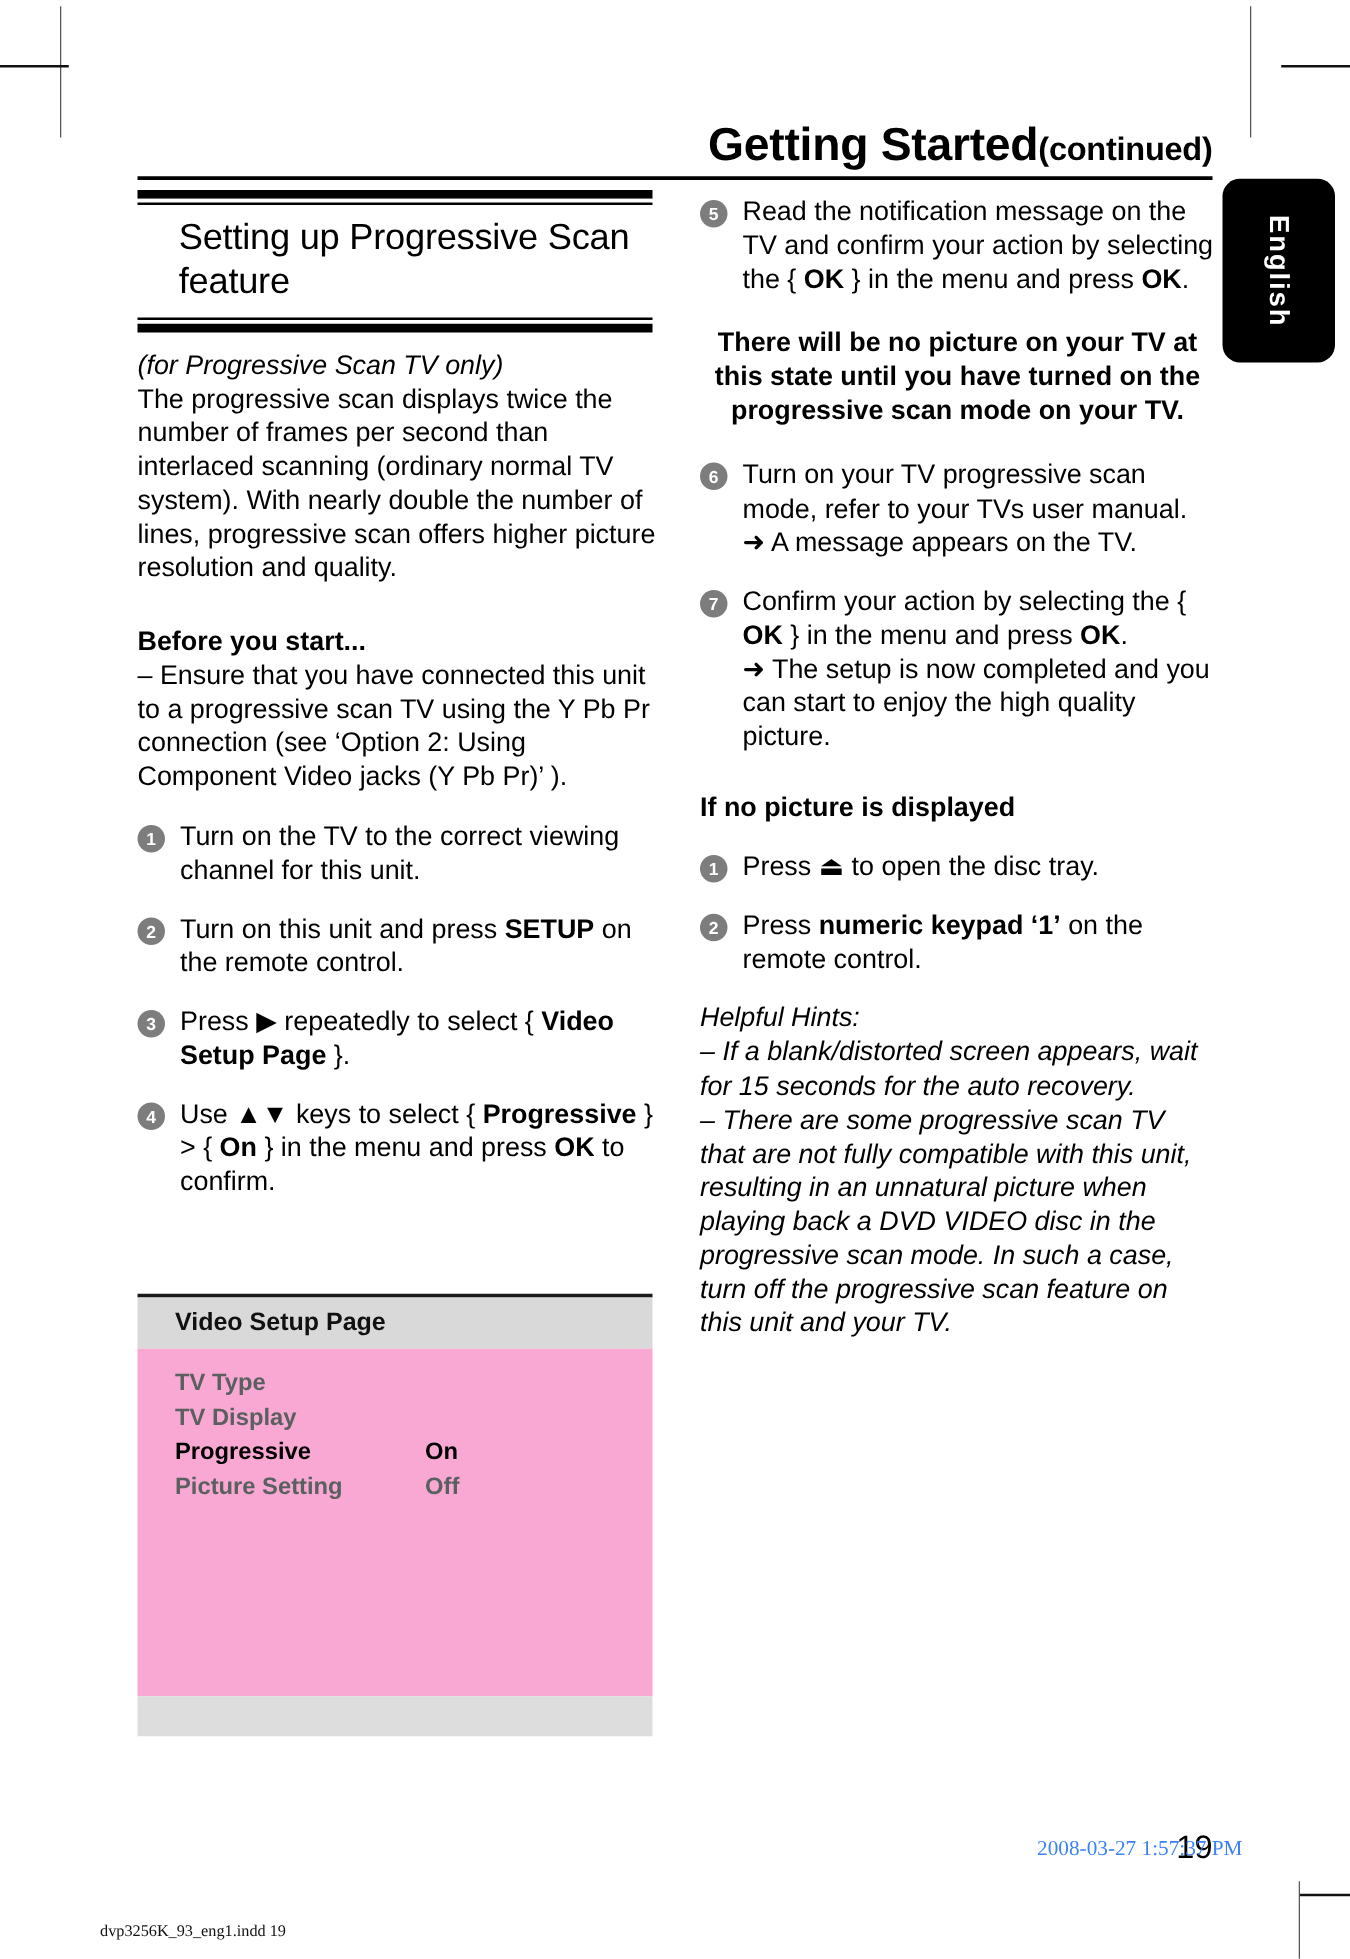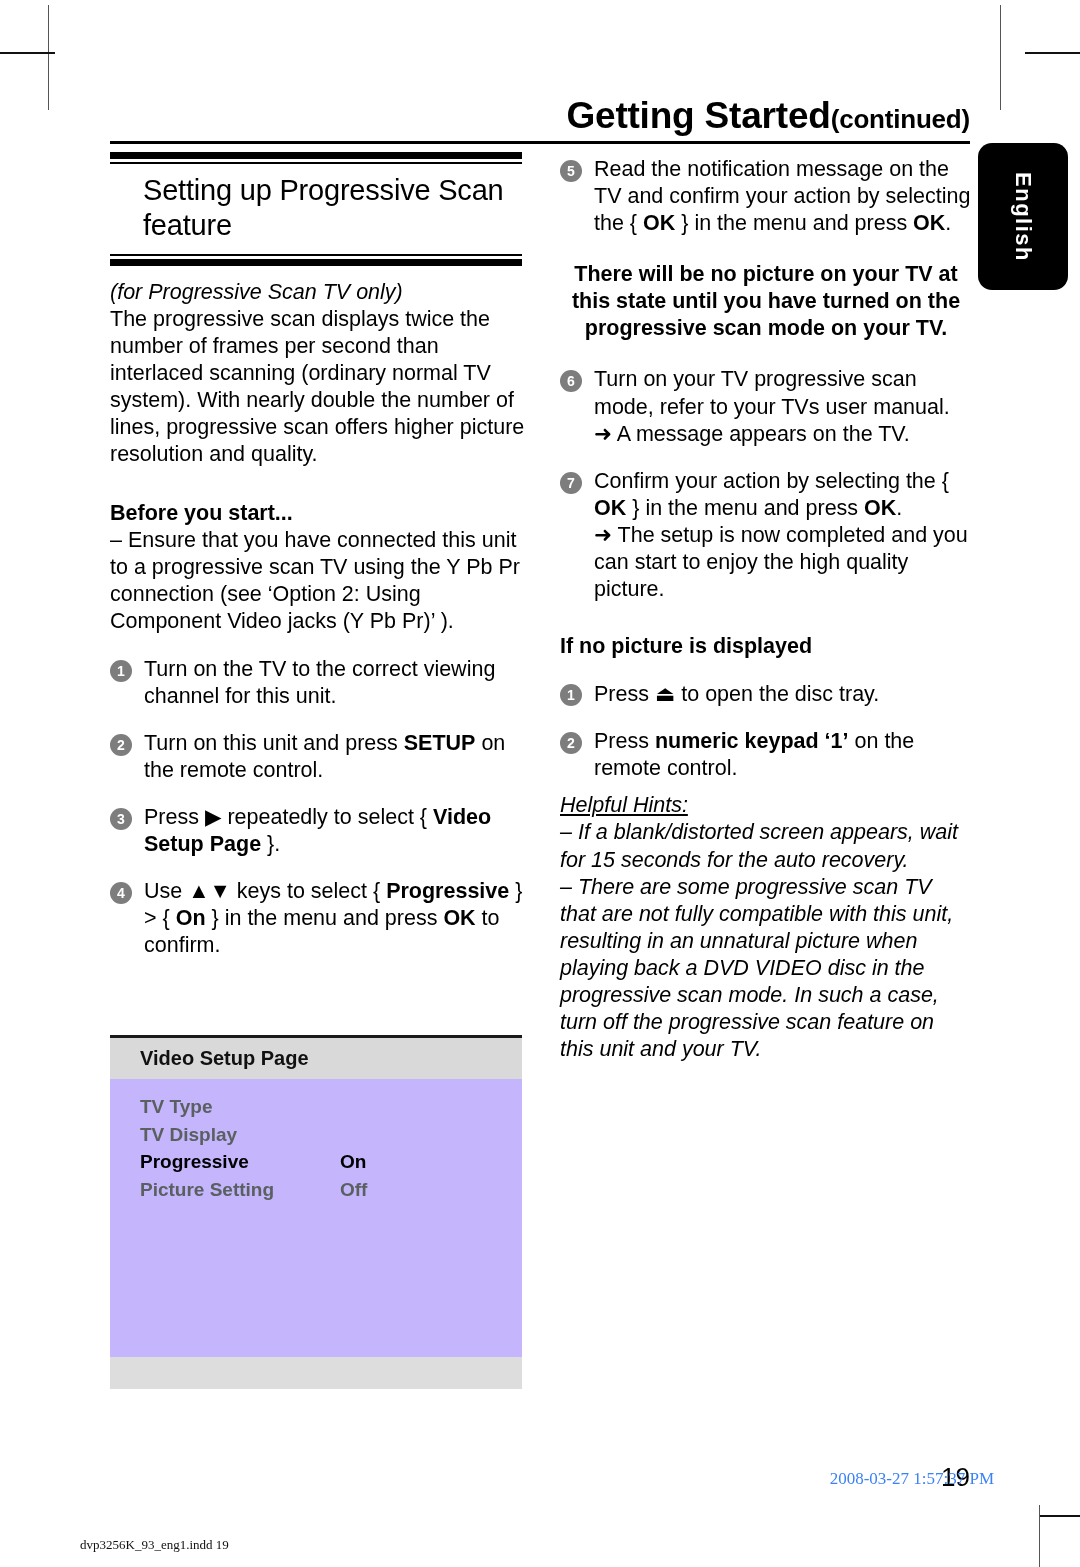--- a/index.html
+++ b/index.html
@@ -141,21 +141,21 @@
   #osd .osd-topline { height: 3px; background: #1a1a1a; }
   #osd .osd-header {
     background: #d9d9d9;
     padding: 9px 0 9px 30px;
     font-family: "Liberation Sans", sans-serif;
     font-weight: bold;
     font-size: 20px;
     color: #111;
   }
   #osd .osd-body {
-    background: #c4b5fd;
+    background: #f9a8d4;
     padding: 14px 0 54px 30px;
     min-height: 210px;
   }
   #osd .osd-row {
     display: flex;
     font-family: "Liberation Sans", sans-serif;
     font-weight: bold;
     font-size: 19px;
     line-height: 1.45;
   }
@@ -319,20 +319,20 @@
   <p class="subhead" style="margin-top:30px;">If no picture is displayed</p>
 
   <div class="step">
     <span class="step-num">1</span><span>Press </span><span class="glyph">⏏</span><span> to open the disc tray.</span>
   </div>
 
   <div class="step">
     <span class="step-num">2</span><span>Press </span><span class="bold">numeric keypad ‘1’</span><span> on the remote control.</span>
   </div>
 
-  <p class="italic" style="margin-top:10px;text-decoration:underline;">Helpful Hints:</p>
+  <p class="italic" style="margin-top:20px;">Helpful Hints:</p>
   <p class="italic">–  If a blank/distorted screen appears, wait for 15 seconds for the auto recovery.</p>
   <p class="italic">–  There are some progressive scan TV that are not fully compatible with this unit, resulting in an unnatural picture when playing back a DVD VIDEO disc in the progressive scan mode. In such a case, turn off the progressive scan feature on this unit and your TV.</p>
 </div>
 
 <div id="page-number">19</div>
 <div id="footer-left">dvp3256K_93_eng1.indd   19</div>
 <div id="footer-right">2008-03-27   1:57:37 PM</div>
 
 </body></html>

